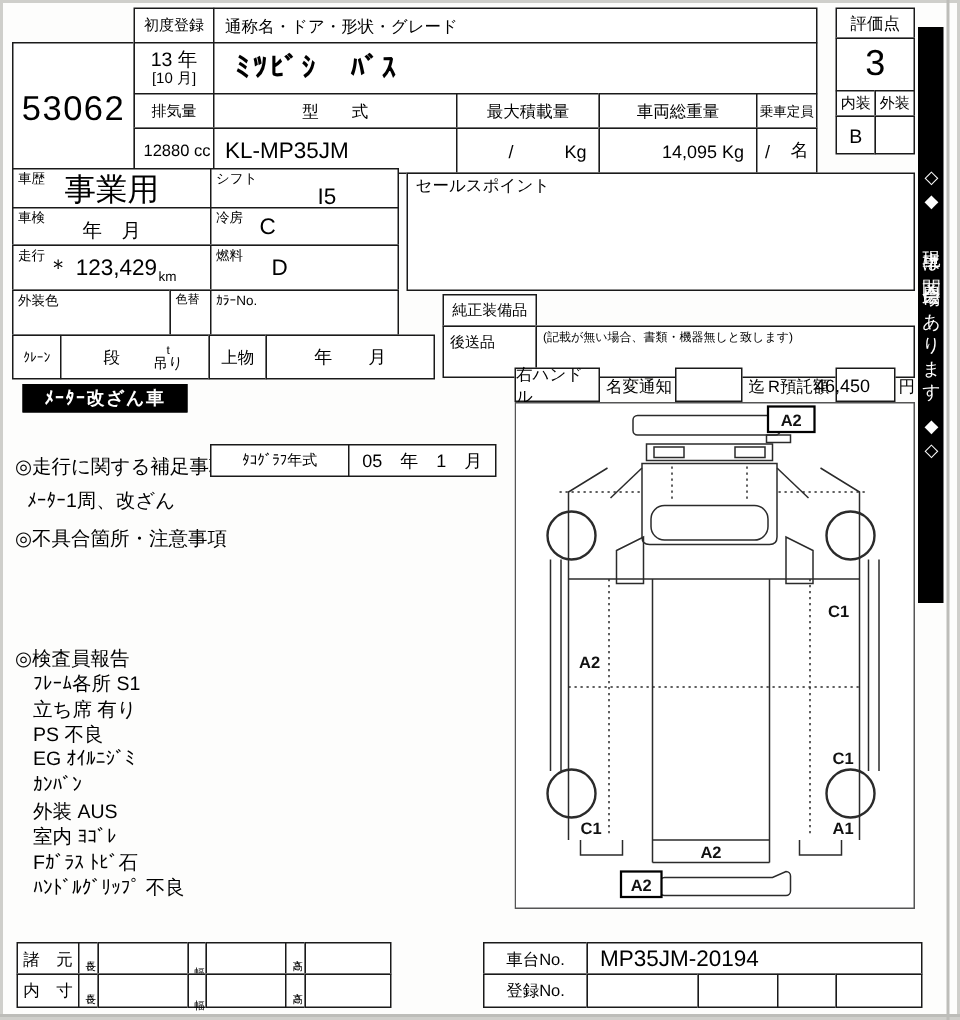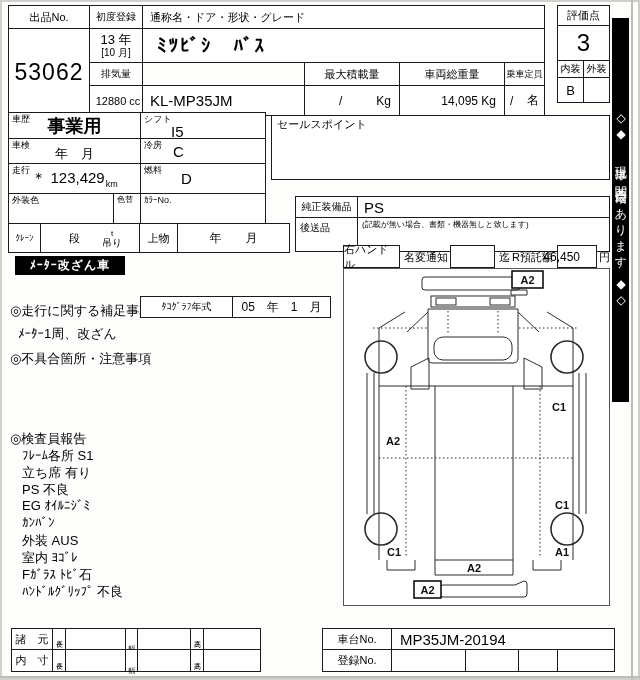--- a/index.html
+++ b/index.html
@@ -9,21 +9,21 @@
     overflow:hidden;box-shadow:inset 0 0 0 2px #cfcfcb;
   }
   .cell{position:absolute;box-sizing:border-box;border:1px solid #1a1a1a;background:#fff;
         display:flex;align-items:center;justify-content:center;}
   .abs{position:absolute;box-sizing:border-box;}
   .mini{position:absolute;top:1px;left:3px;font-size:9px;line-height:10px;white-space:nowrap;}
   .hdr{font-size:11px;}
   .hdr-s{font-size:10px;}
   .left{justify-content:flex-start;}
   .right{justify-content:flex-end;}
-  .big{font-size:18px;font-weight:bold;}
+  .big{font-size:21px;font-weight:normal;}
   .val15{font-size:15px;}
   .val13{font-size:13px;}
   .val12{font-size:12px;}
   .lot-number{font-size:23px;letter-spacing:1px;}
   .name-value{font-size:19px;font-weight:bold;letter-spacing:2px;}
   .grade{font-size:24px;}
   .note-line{position:absolute;font-size:13px;white-space:nowrap;}
   .badge{background:#000;color:#fff;font-size:12px;font-weight:bold;letter-spacing:1px;}
   .tiny-note{font-size:8px;line-height:10px;}
   .vlabel{writing-mode:vertical-rl;text-orientation:upright;font-size:7px;line-height:8px;letter-spacing:0;}
@@ -39,37 +39,35 @@
   .crane-t .lift{font-size:10px;}
   svg text{font-family:"Liberation Sans","DejaVu Sans",sans-serif;font-size:11px;font-weight:600;fill:#111;}
   .scan-edge-r{position:absolute;left:631px;top:0;width:2px;height:680px;background:#bdbdb9;}
   .scan-edge-b{position:absolute;left:0;top:676px;width:640px;height:2px;background:#bdbdb9;}
 </style>
 </head>
 <body>
 
 <div class="page">
 
-  <div class="cell hdr" style="left:8px;top:5px;width:82px;height:24px;">
-      <span>出品No.</span>
-    </div>
   <div class="cell lot-number" style="left:8px;top:28px;width:82px;height:88px;">53062</div>
 
   <div class="cell hdr-s" style="left:89px;top:5px;width:54px;height:24px;">初度登録</div>
   <div class="cell" style="left:89px;top:28px;width:54px;height:35px;flex-direction:column;line-height:13px;">
     <span style="font-size:13px;">13 年</span>
     <span style="font-size:10px;">[10 月]</span>
   </div>
 
   <div class="cell hdr left" style="left:142px;top:5px;width:403px;height:24px;padding-left:7px;">通称名・ドア・形状・グレード</div>
   <div class="cell name-value left" style="left:142px;top:28px;width:403px;height:35px;padding-left:14px;">ﾐﾂﾋﾞｼ　ﾊﾞｽ</div>
 
   <div class="cell hdr-s" style="left:89px;top:62px;width:54px;height:24px;">排気量</div>
   <div class="cell" style="left:89px;top:85px;width:58px;height:31px;font-size:11px;">12880 cc</div>
 
+  <div class="cell hdr" style="left:142px;top:62px;width:163px;height:24px;">型　　式</div>
   <div class="cell val15 left" style="left:142px;top:85px;width:163px;height:31px;padding-left:7px;">KL-MP35JM</div>
 
   <div class="cell hdr" style="left:304px;top:62px;width:96px;height:24px;">最大積載量</div>
   <div class="cell val12" style="left:304px;top:85px;width:96px;height:31px;justify-content:space-between;padding:0 8px 0 34px;">
     <span>/</span>
     <span>Kg</span>
   </div>
 
   <div class="cell hdr" style="left:399px;top:62px;width:106px;height:24px;">車両総重量</div>
   <div class="cell val12 right" style="left:399px;top:85px;width:106px;height:31px;padding-right:8px;">14,095 Kg</div>
@@ -84,21 +82,21 @@
   <div class="cell grade" style="left:557px;top:25px;width:53px;height:36px;">3</div>
   <div class="cell hdr-s" style="left:557px;top:60px;width:27px;height:18px;">内装</div>
   <div class="cell hdr-s" style="left:583px;top:60px;width:27px;height:18px;text-align:center;">外装</div>
   <div class="cell val13" style="left:557px;top:77px;width:27px;height:26px;">B</div>
   <div class="cell val13" style="left:583px;top:77px;width:27px;height:26px;"></div>
 
   <div class="cell" style="left:8px;top:112px;width:133px;height:27px;">
     <span class="mini">車歴</span>
     <span class="big">事業用</span>
   </div>
-  <div class="cell left" style="left:140px;top:112px;width:126px;height:38px;padding-left:30px;">
+  <div class="cell left" style="left:140px;top:112px;width:126px;height:38px;padding-left:30px;justify-content:center;">
     <span class="mini">シフト</span>
     <span class="val15">I5</span>
   </div>
   <div class="cell" style="left:8px;top:138px;width:133px;height:26px;align-items:flex-end;">
     <span class="mini">車検</span>
     <span class="val13">年　月</span>
   </div>
   <div class="cell left" style="left:140px;top:138px;width:126px;height:26px;padding-left:32px;">
     <span class="mini">冷房</span>
     <span class="val15">C</span>
@@ -125,25 +123,24 @@
   <div class="cell" style="left:40px;top:223px;width:100px;height:30px;font-size:11px;justify-content:flex-start;padding-left:28px;">
     <span>段</span>
     <span class="crane-t">
       <span class="t">t</span>
       <span class="lift">吊り</span>
     </span>
   </div>
   <div class="cell" style="left:139px;top:223px;width:39px;height:30px;font-size:11px;">上物</div>
   <div class="cell val12" style="left:177px;top:223px;width:113px;height:30px;">年　　月</div>
 
-  <div class="cell" style="left:271px;top:115px;width:339px;height:65px;">
+  <div class="cell" style="left:271px;top:115px;width:339px;height:79px;">
     <span class="mini" style="font-size:11px;top:3px;left:5px;">セールスポイント</span>
   </div>
   <div class="cell hdr-s" style="left:295px;top:196px;width:63px;height:22px;">純正装備品</div>
-  <div class="cell val15 left" style="left:357px;top:196px;width:253px;height:22px;padding-left:6px;">PS</div>
   <div class="cell hdr-s" style="left:295px;top:217px;width:63px;height:35px;align-items:flex-start;justify-content:flex-start;padding:3px 0 0 4px;">後送品</div>
   <div class="cell tiny-note" style="left:357px;top:217px;width:253px;height:35px;align-items:flex-start;justify-content:flex-start;padding:2px 0 0 4px;">(記載が無い場合、書類・機器無しと致します)</div>
 
   <div class="cell badge" style="left:15px;top:256px;width:110px;height:19px;border-color:#000;">ﾒｰﾀｰ改ざん車</div>
   <div class="cell hdr" style="left:343px;top:245px;width:57px;height:23px;">右ハンドル</div>
   <span class="note-line" style="left:404px;top:250px;font-size:11px;">名変通知</span>
   <div class="cell" style="left:450px;top:245px;width:45px;height:23px;"></div>
   <span class="note-line" style="left:499px;top:250px;font-size:11px;">迄</span>
   <span class="note-line" style="left:512px;top:250px;font-size:11px;">R預託額</span>
   <div class="cell val12 right" style="left:557px;top:245px;width:40px;height:23px;padding-right:16px;">46,450</div>

